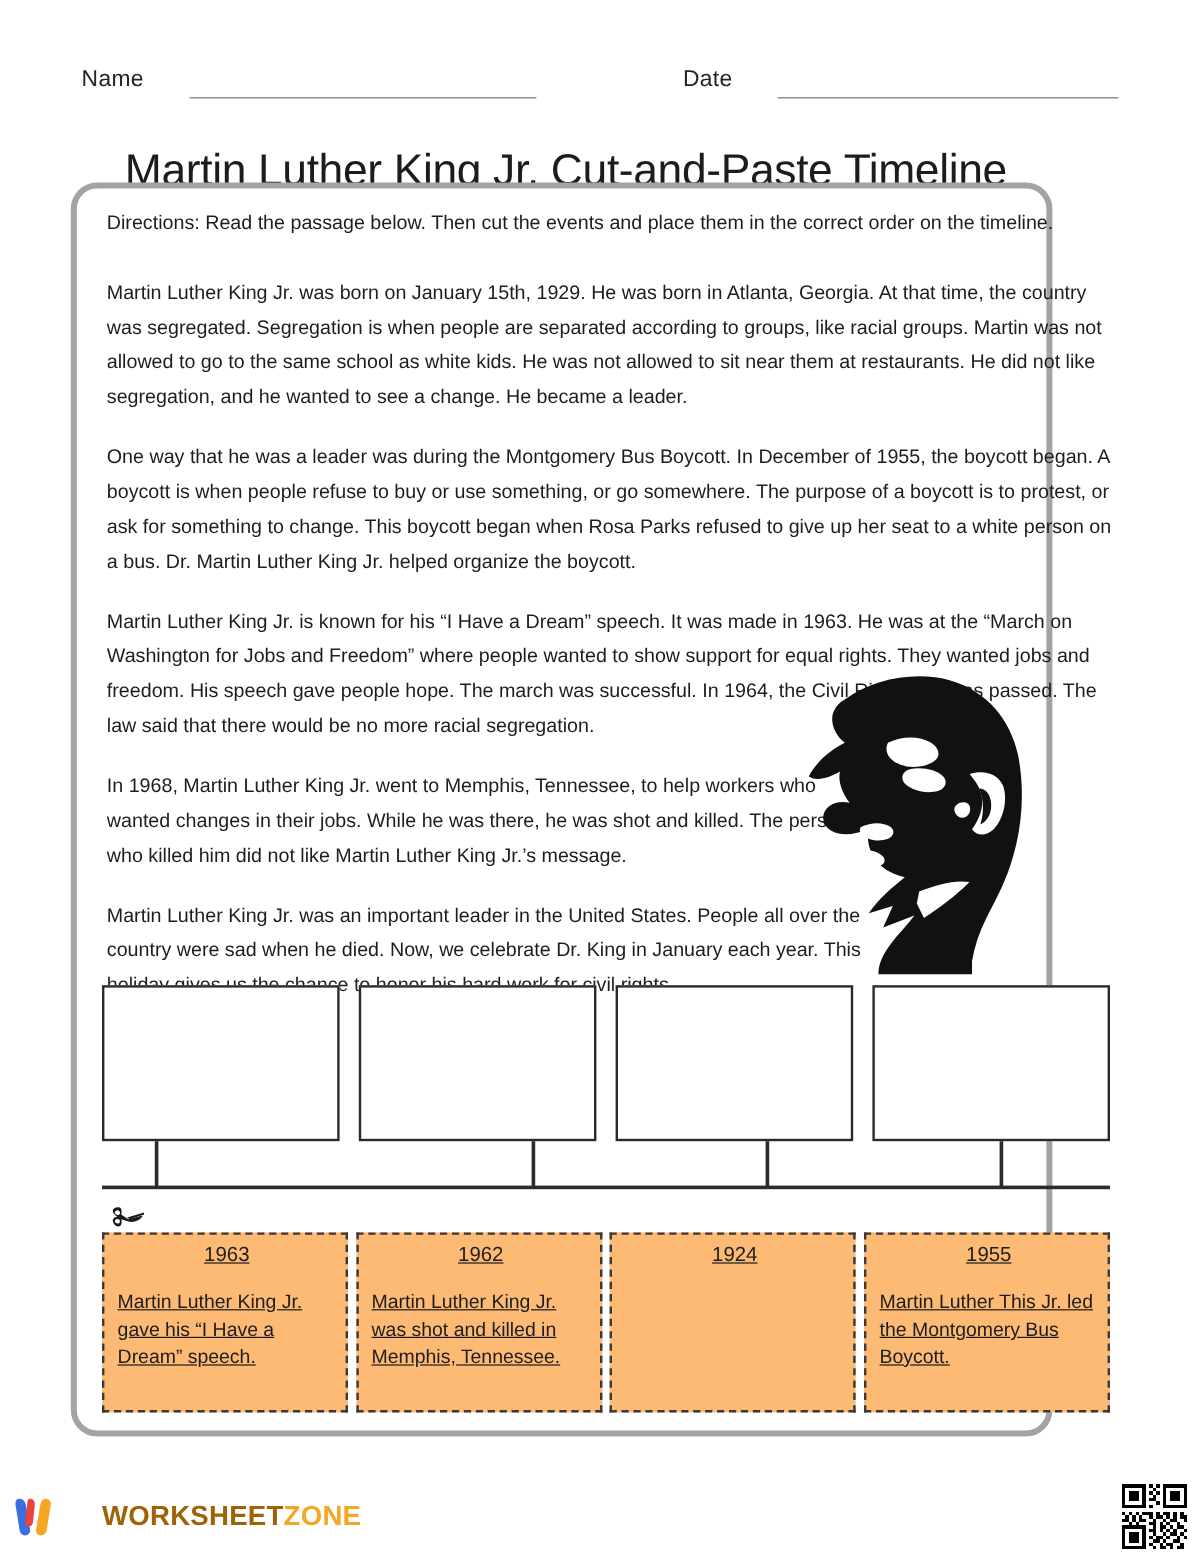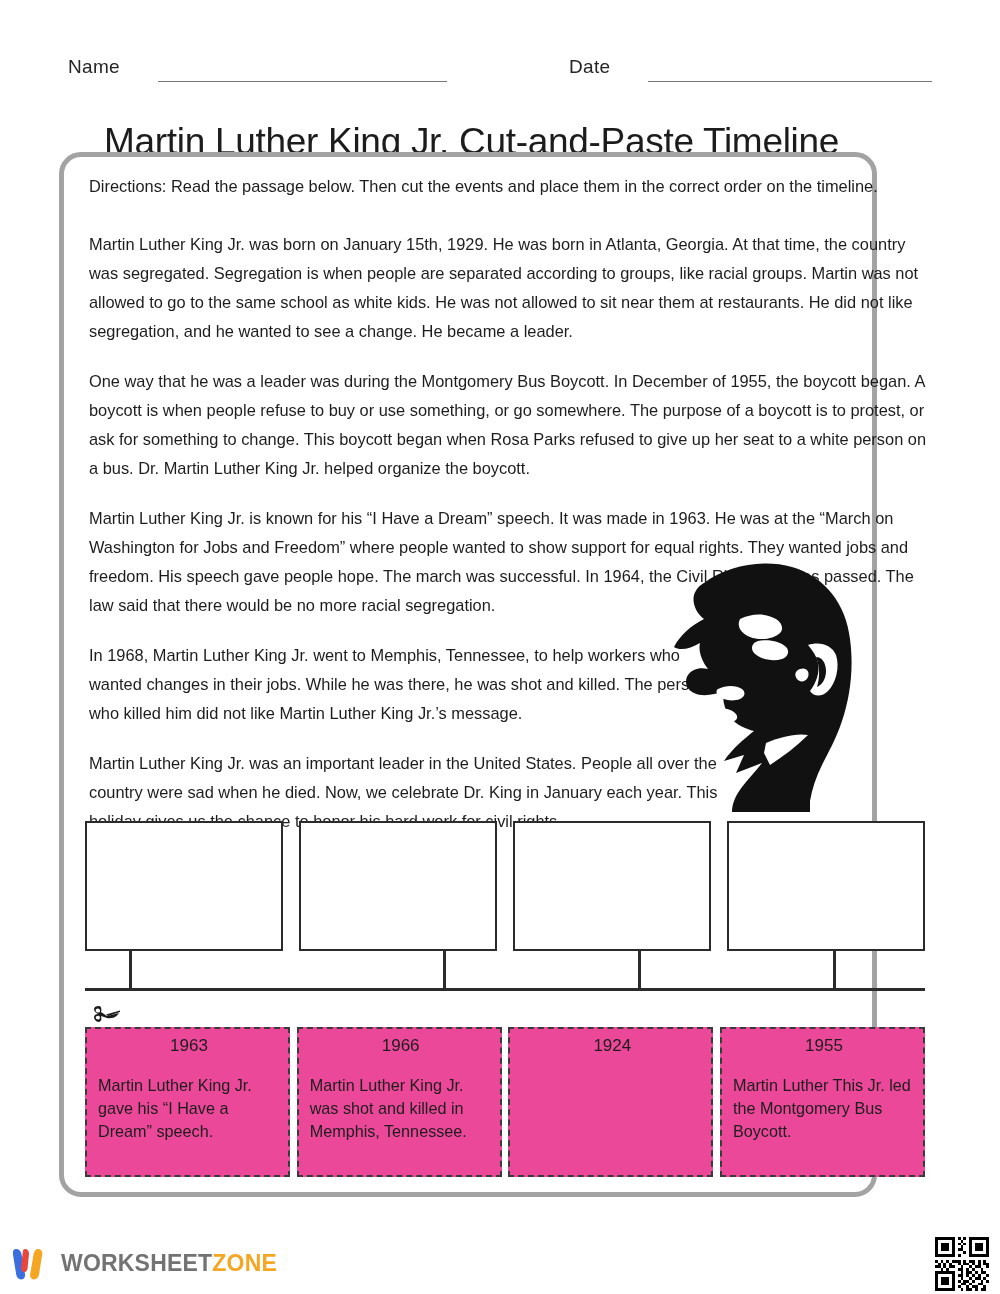--- a/index.html
+++ b/index.html
@@ -167,21 +167,22 @@
     width: 840px;
     height: 150px;
     display: flex;
     justify-content: space-between;
   }
   .cut-card {
     width: 205px;
     height: 150px;
     border: 2.5px dashed #3a3a3a;
     padding: 7px 8px 6px 11px;
-    background: #ec4899;
+    background: #fdba74;
+    text-decoration: underline;
   }
   .cut-card-year {
     text-align: center;
     font-size: 17px;
     color: #1d1d1d;
     margin-bottom: 18px;
   }
   .cut-card-text {
     font-size: 16.2px;
     line-height: 23px;
@@ -204,21 +205,21 @@
     align-items: center;
   }
   .brand-mark { width: 40px; height: 34px; margin-right: 9px; }
   .brand-mark svg { display: block; width: 100%; height: 100%; }
   .brand-text {
     font-size: 23px;
     font-weight: bold;
     letter-spacing: 0.2px;
     white-space: nowrap;
   }
-  .brand-worksheet { color: #737373; }
+  .brand-worksheet { color: #a16207; margin-left: 24px; }
   .brand-zone { color: #f5a623; text-align: right; }
 
   .scan-text {
     position: absolute;
     right: 82px;
     top: 22px;
     font-size: 25px;
     color: #1c1c1c;
     white-space: nowrap;
   }
@@ -317,21 +318,21 @@
         <path fill="#1a1a1a" d="M19,11.5 L33,7.5 L33,9 L21,13 Z"></path>
       </svg>
     </div>
 
     <div class="cut-cards">
       <div class="cut-card">
         <div class="cut-card-year">1963</div>
         <div class="cut-card-text">Martin Luther King Jr. gave his “I Have a Dream” speech.</div>
       </div>
       <div class="cut-card">
-        <div class="cut-card-year">1966</div>
+        <div class="cut-card-year">1962</div>
         <div class="cut-card-text">Martin Luther King Jr. was shot and killed in Memphis, Tennessee.</div>
       </div>
       <div class="cut-card">
         <div class="cut-card-year">1924</div>
       </div>
       <div class="cut-card">
         <div class="cut-card-year">1955</div>
         <div class="cut-card-text">Martin Luther This Jr. led the Montgomery Bus Boycott.</div>
       </div>
     </div>

